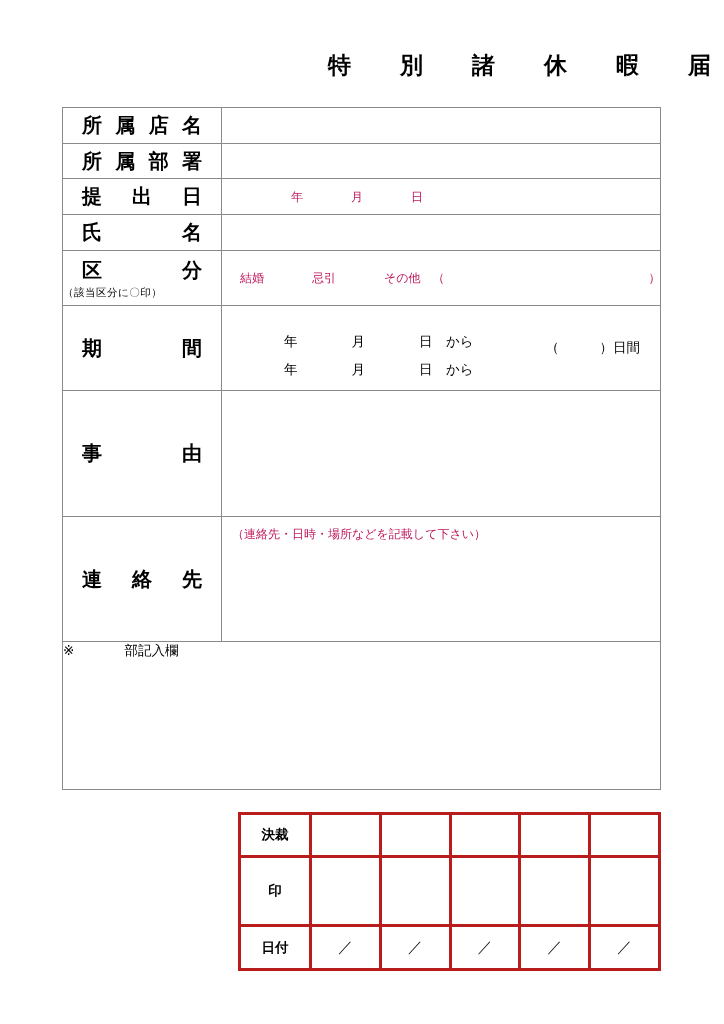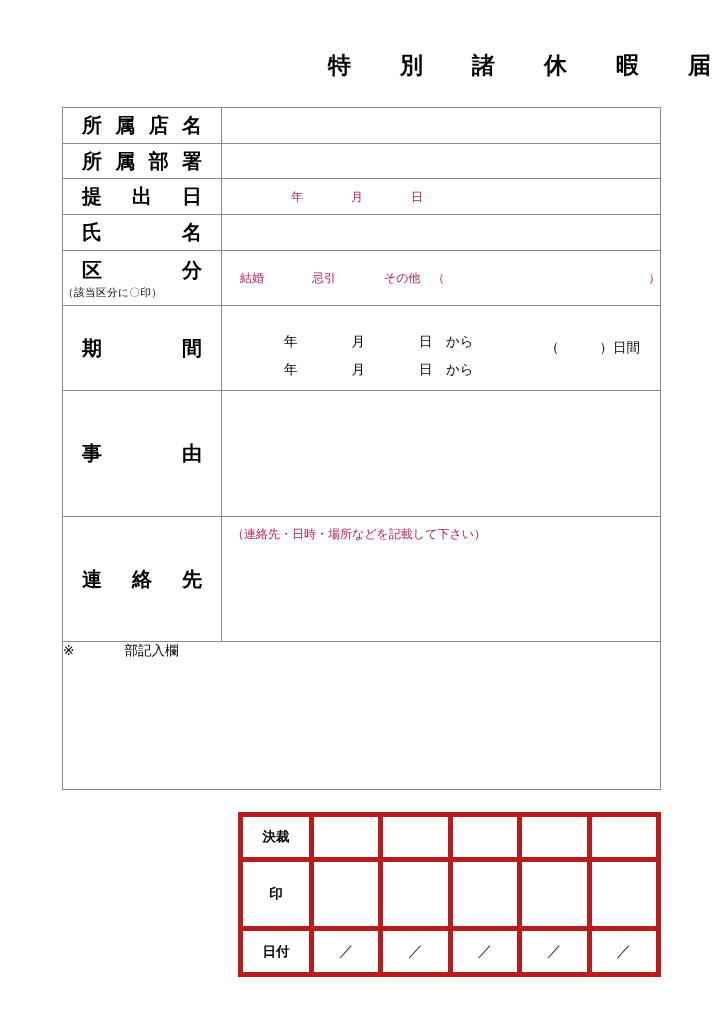--- a/index.html
+++ b/index.html
@@ -131,21 +131,21 @@
   
   .approval-table {
     position: absolute;
     left: 238px;
     top: 812px;
     width: 423px;
     border-collapse: collapse;
     table-layout: fixed;
   }
   .approval-table td {
-    border: 5px solid #b91c1c;
+    border: 3px solid #b91c1c;
     padding: 11px;
     text-align: center;
     vertical-align: middle;
     font-size: 13.5px;
     font-weight: bold;
     color: #000000;
   }
   .approval-table .ap-label { width: 71px; }
   .ap-r1 { height: 36px; }
   .ap-r2 { height: 69px; }

